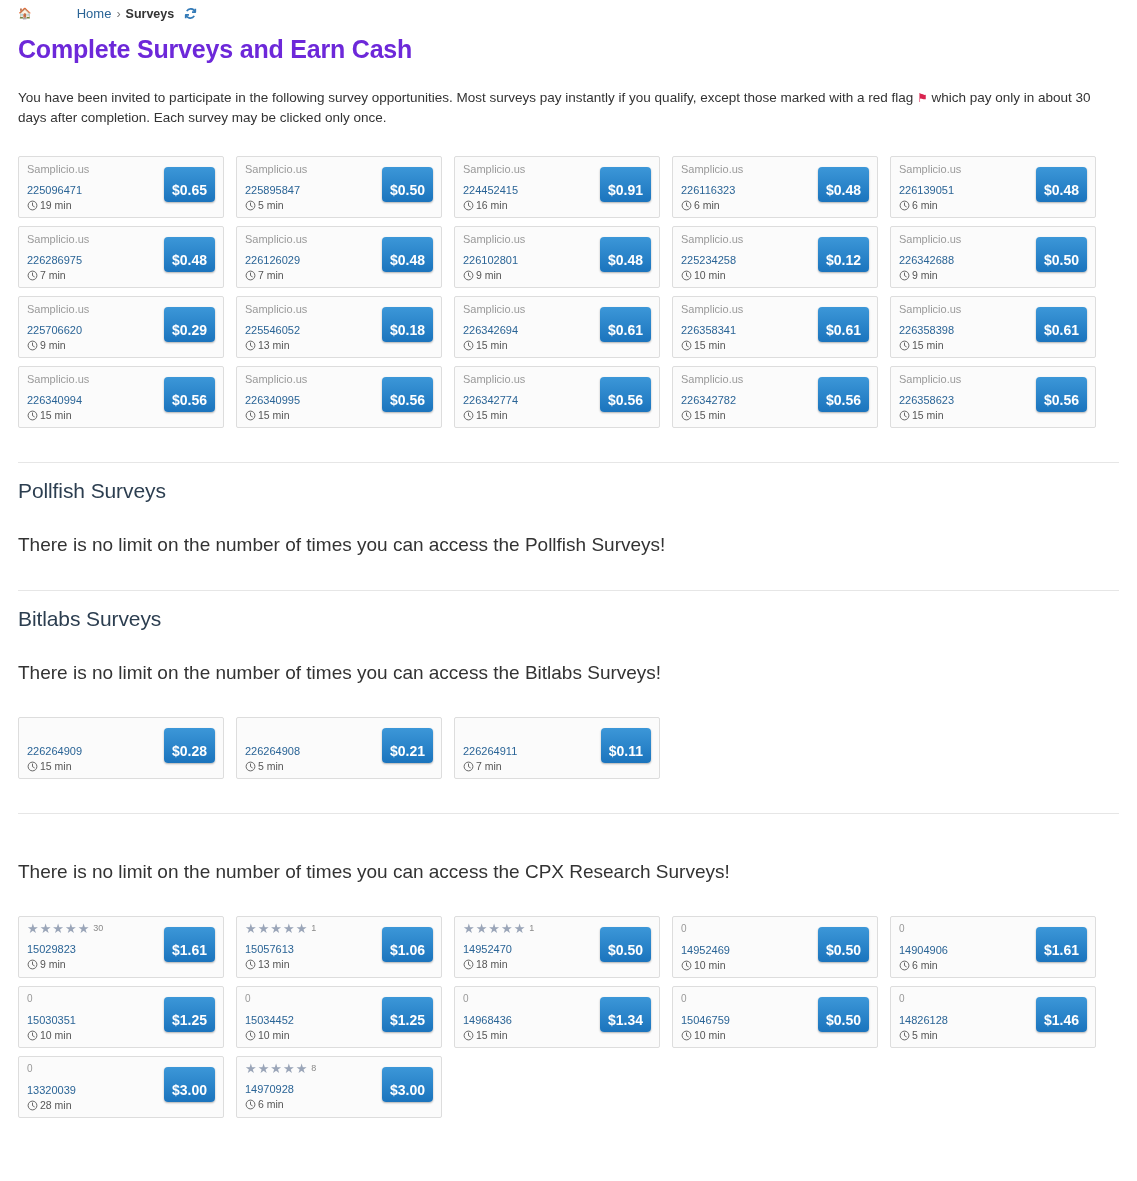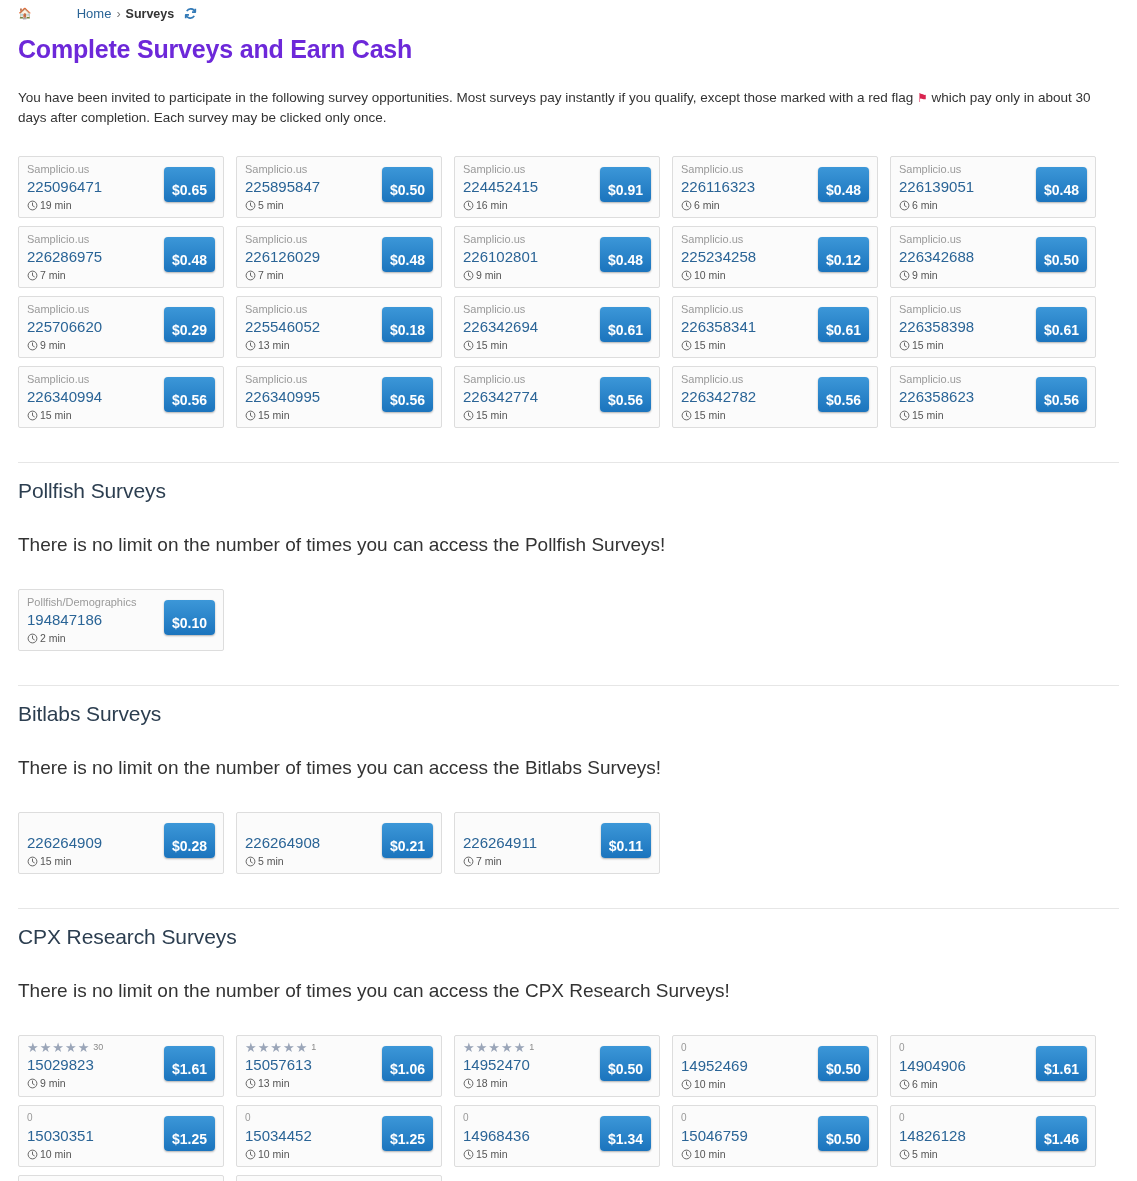--- a/index.html
+++ b/index.html
@@ -119,24 +119,24 @@
   }
   .card-provider {
     font-size: 11px;
     color: #9a9a9a;
     line-height: 1.1;
     height: 13px;
     white-space: nowrap;
     overflow: hidden;
   }
   .card-id {
-    font-size: 15px;
+    font-size: 11px;
     color: #2a6496;
     line-height: 1.35;
-    margin-top: 1px;
+    margin-top: 7px;
   }
   .card-time {
     font-size: 10.5px;
     color: #555;
     margin-top: 2px;
     display: flex;
     align-items: flex-end;
     gap: 2px;
   }
   .clock-icon { display: inline-flex; align-items: center; }
@@ -511,36 +511,20 @@
       </div>
       <div class="price-badge">$0.56</div>
     </div>
   </div>
 
 <div id="sections-root">
     <hr class="section-divider">
     <div class="section-block">
       <h2 class="section-title">Pollfish Surveys</h2>
       <p class="section-desc">There is no limit on the number of times you can access the Pollfish Surveys!</p>
-      <div class="card-grid">
-        <div class="survey-card">
-          <div class="card-provider">Pollfish/Demographics</div>
-          <div class="card-id">194847186</div>
-          <div class="card-time">
-            <span class="clock-icon">
-              <svg width="11" height="11" viewBox="0 0 16 16" fill="none" stroke="#555" stroke-width="1.3">
-                <circle cx="8" cy="8" r="6.4"></circle>
-                <path d="M8 4.3V8.2l2.6 1.6" stroke-linecap="round"></path>
-              </svg>
-            </span>
-            <span>2 min</span>
-          </div>
-          <div class="price-badge">$0.10</div>
-        </div>
-      </div>
     </div>
     <hr class="section-divider">
     <div class="section-block">
       <h2 class="section-title">Bitlabs Surveys</h2>
       <p class="section-desc">There is no limit on the number of times you can access the Bitlabs Surveys!</p>
       <div class="card-grid">
         <div class="survey-card">
           <div class="card-provider"></div>
           <div class="card-id">226264909</div>
           <div class="card-time">
@@ -579,21 +563,20 @@
               </svg>
             </span>
             <span>7 min</span>
           </div>
           <div class="price-badge">$0.11</div>
         </div>
       </div>
     </div>
     <hr class="section-divider">
     <div class="section-block">
-      <h2 class="section-title">CPX Research Surveys</h2>
       <p class="section-desc">There is no limit on the number of times you can access the CPX Research Surveys!</p>
       <div class="card-grid">
         <div class="survey-card">
           <div class="card-stars">
             <span class="star">★</span>
             <span class="star">★</span>
             <span class="star">★</span>
             <span class="star">★</span>
             <span class="star">★</span>
             <span class="star-count">30</span>

